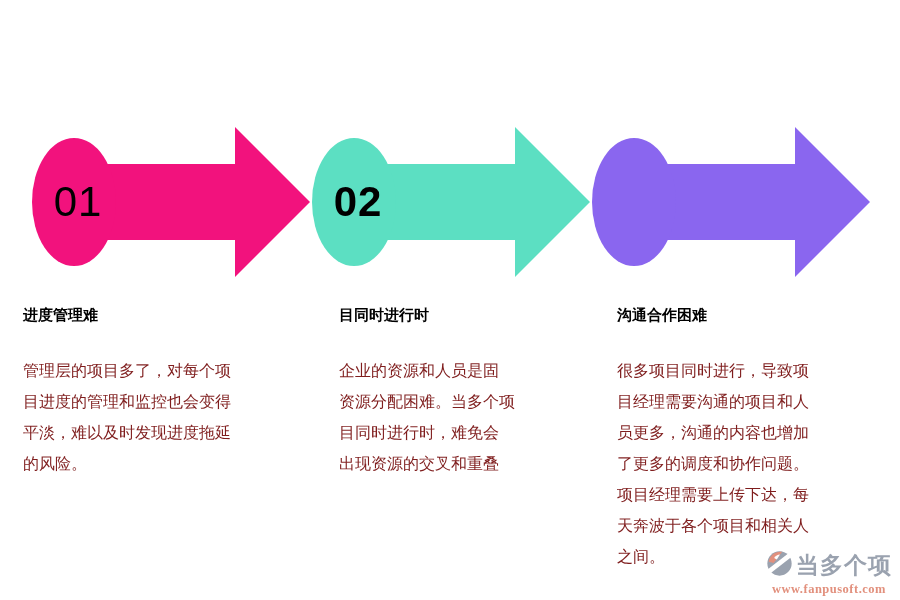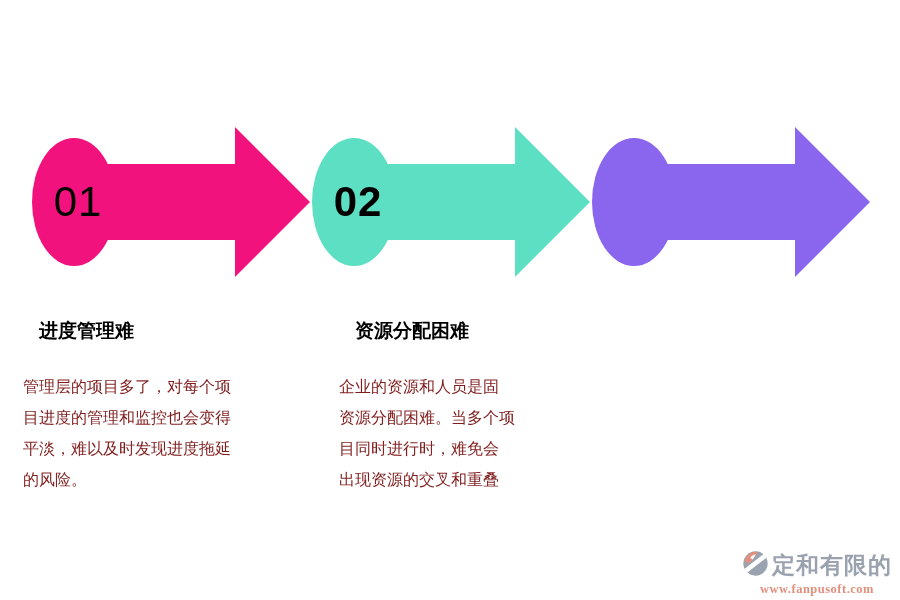--- a/index.html
+++ b/index.html
@@ -38,22 +38,22 @@
   }
   .u1 { left: 32px; }
   .u2 { left: 312px; font-weight: bold; }
   .u3 { left: 592px; }
   
   .text-col { position: absolute; top: 303px; }
   .t1 { left: 23px;  width: 305px; }
   .t2 { left: 339px; width: 250px; }
   .t3 { left: 617px; width: 275px; }
   .col-title {
-    margin: 16px;
-    font-size: 19px;
+    margin: 0;
+    font-size: 15px;
     font-weight: bold;
     color: #000000;
     line-height: 24px;
   }
   .col-body {
     margin: 0;
     margin-top: 28px;
     font-size: 16px;
     line-height: 31px;
     color: #7f1d1d;
@@ -115,36 +115,46 @@
 
   <div class="text-col t1">
     <h3 class="col-title">进度管理难</h3>
     <p class="col-body">管理层的项目多了，对每个项
 目进度的管理和监控也会变得
 平淡，难以及时发现进度拖延
 的风险。</p>
   </div>
 
   <div class="text-col t2">
-    <h3 class="col-title">资源分配困难</h3>
+    <h3 class="col-title">目同时进行时</h3>
     <p class="col-body">企业的资源和人员是固
 资源分配困难。当多个项
 目同时进行时，难免会
 出现资源的交叉和重叠</p>
   </div>
 
+  <div class="text-col t3">
+    <h3 class="col-title">沟通合作困难</h3>
+    <p class="col-body">很多项目同时进行，导致项
+目经理需要沟通的项目和人
+员更多，沟通的内容也增加
+了更多的调度和协作问题。
+项目经理需要上传下达，每
+天奔波于各个项目和相关人
+之间。</p>
+  </div>
 
   <div class="logo">
     <div class="logo-row">
       <span>
         <svg width="27" height="27" viewBox="0 0 30 30">
           <circle cx="15" cy="15" r="13.5" fill="#9aa2af"></circle>
           <rect x="-6" y="12.2" width="42" height="5.2" fill="#ffffff" transform="rotate(-38 15 15)"></rect>
           <path d="M3 13 C4 5.5 10.5 1 18 2 L8.5 14.5 Z" fill="#e2907d"></path>
           <path d="M9 9 C10.5 6.5 13 5 15.5 5 L12 10.5 Z" fill="#ffffff"></path>
         </svg>
       </span>
-      <span class="logo-name" style="color: rgb(154, 162, 175);">定和有限的</span>
+      <span class="logo-name" style="color: rgb(154, 162, 175);">当多个项</span>
     </div>
     <div class="logo-url" style="color: rgb(226, 144, 125);">www.fanpusoft.com</div>
   </div>
 
 </div>
 
 </body></html>

